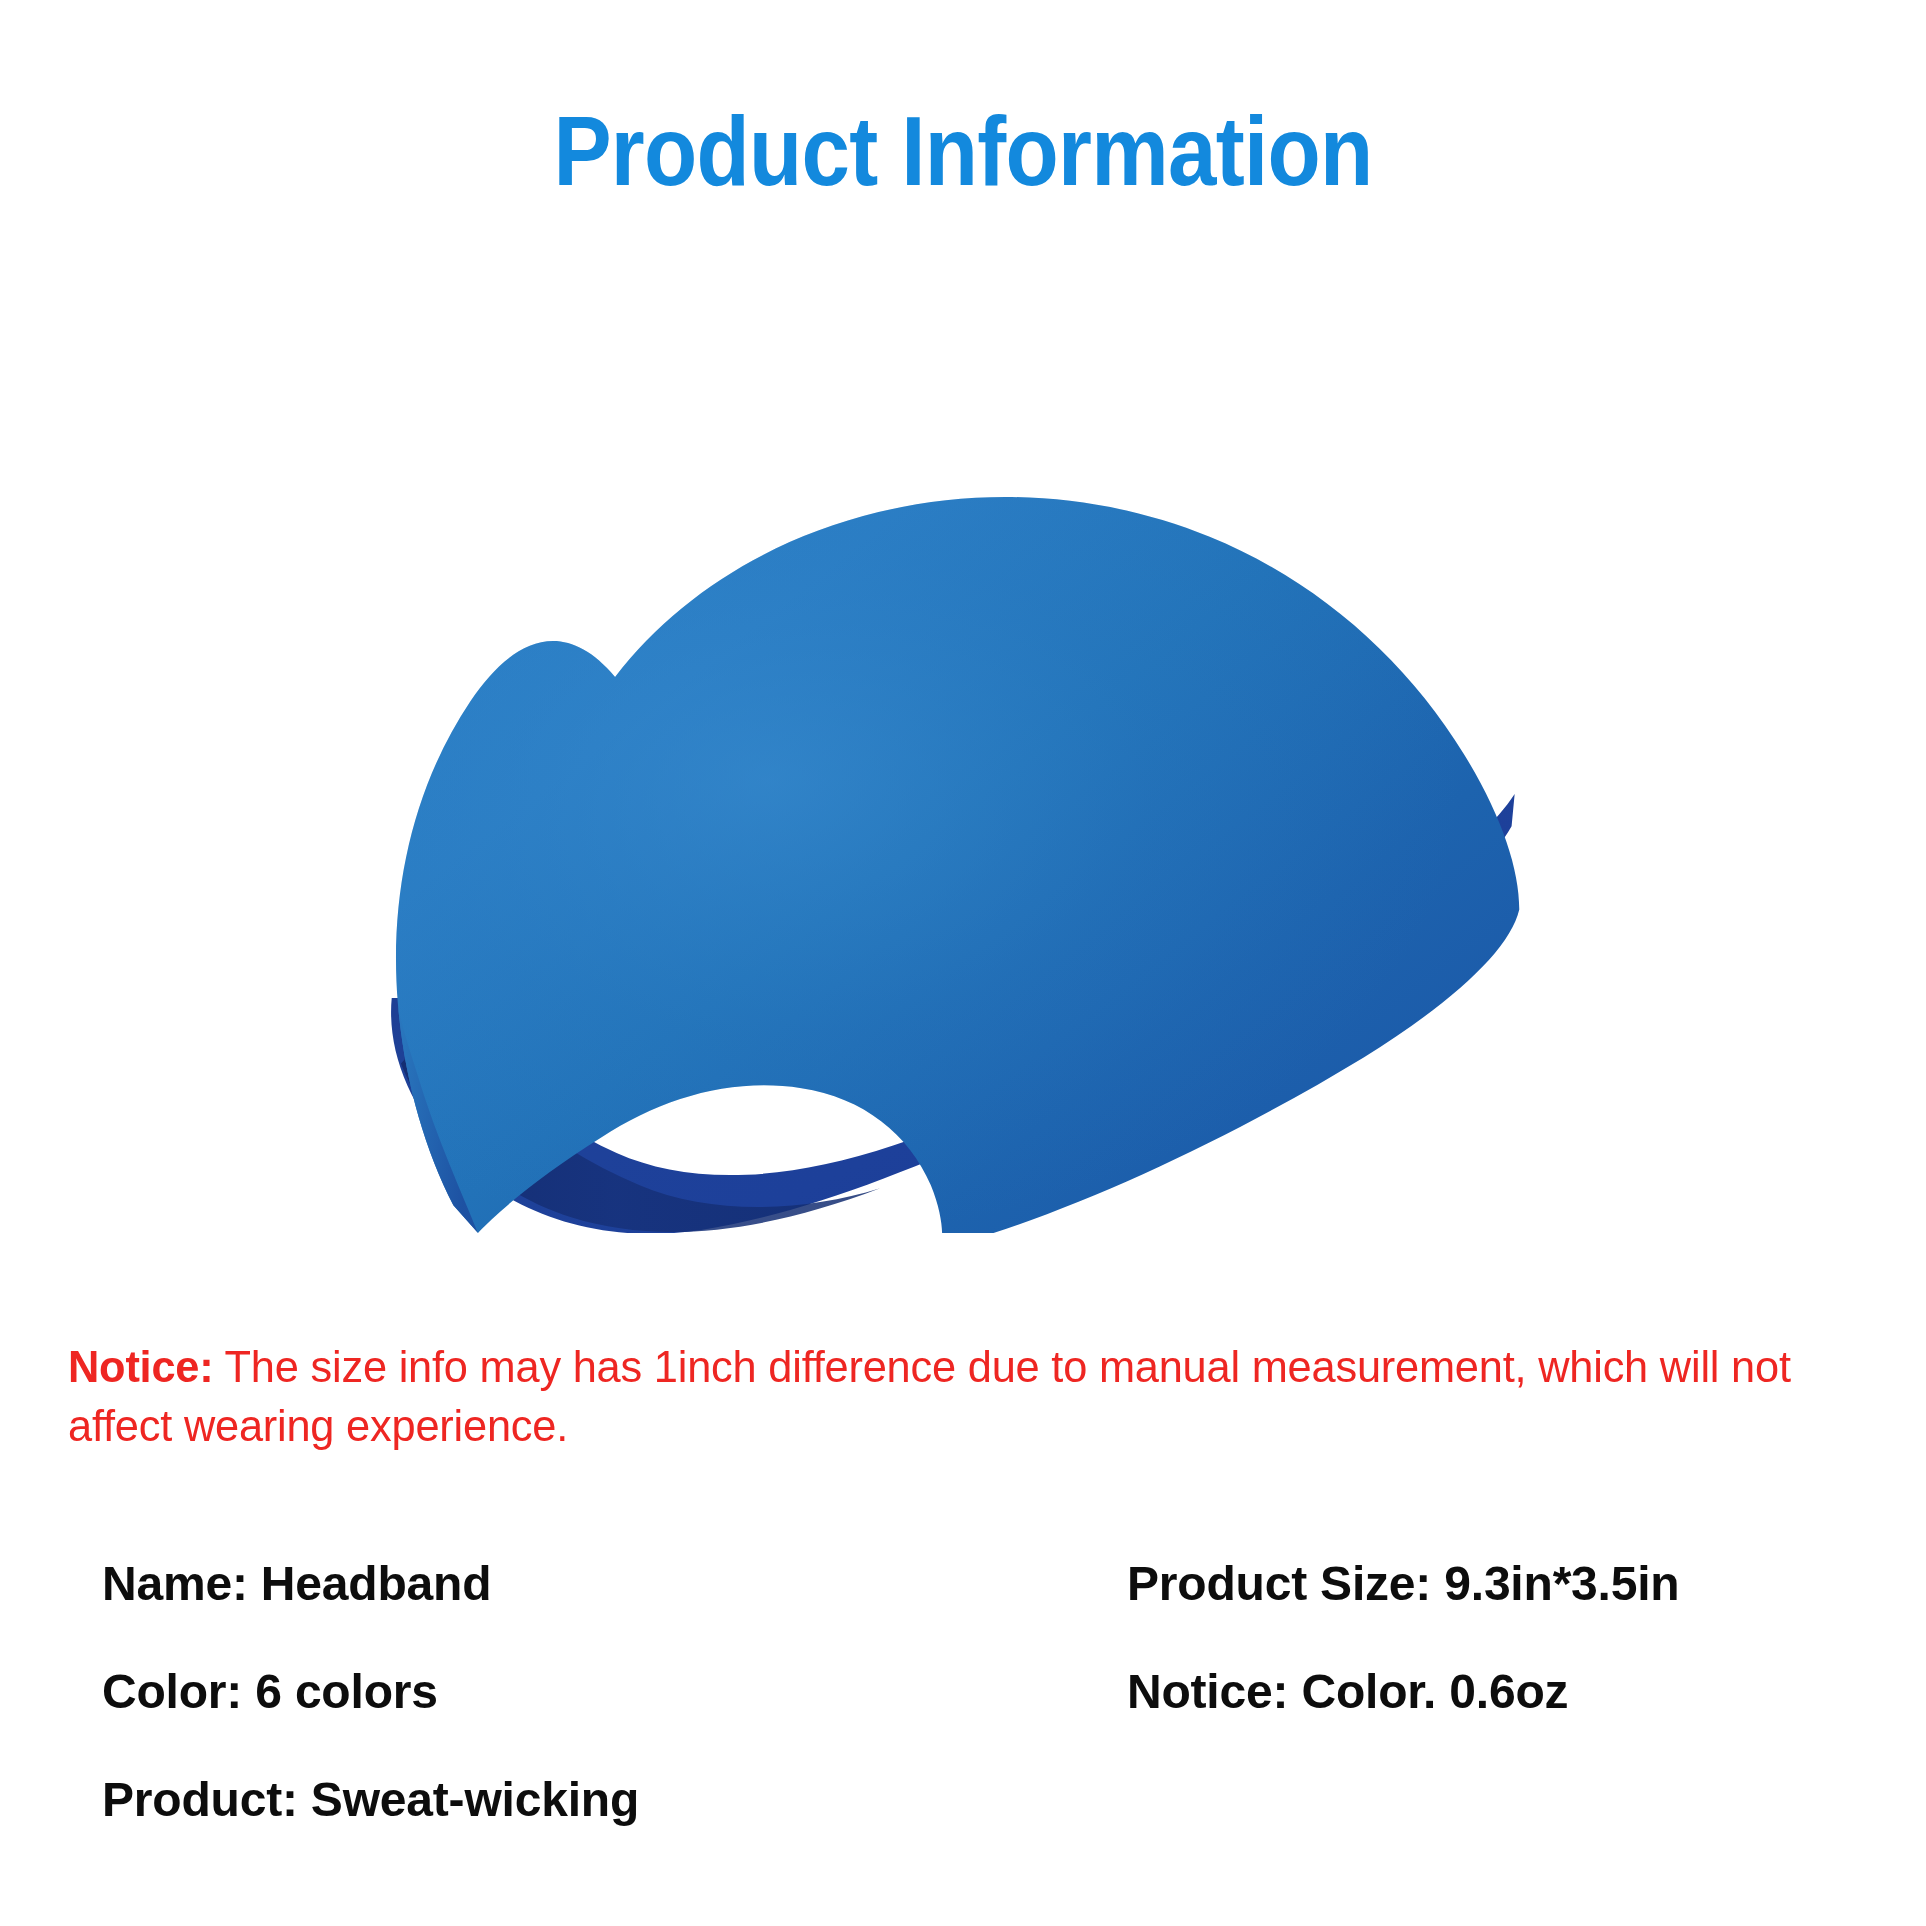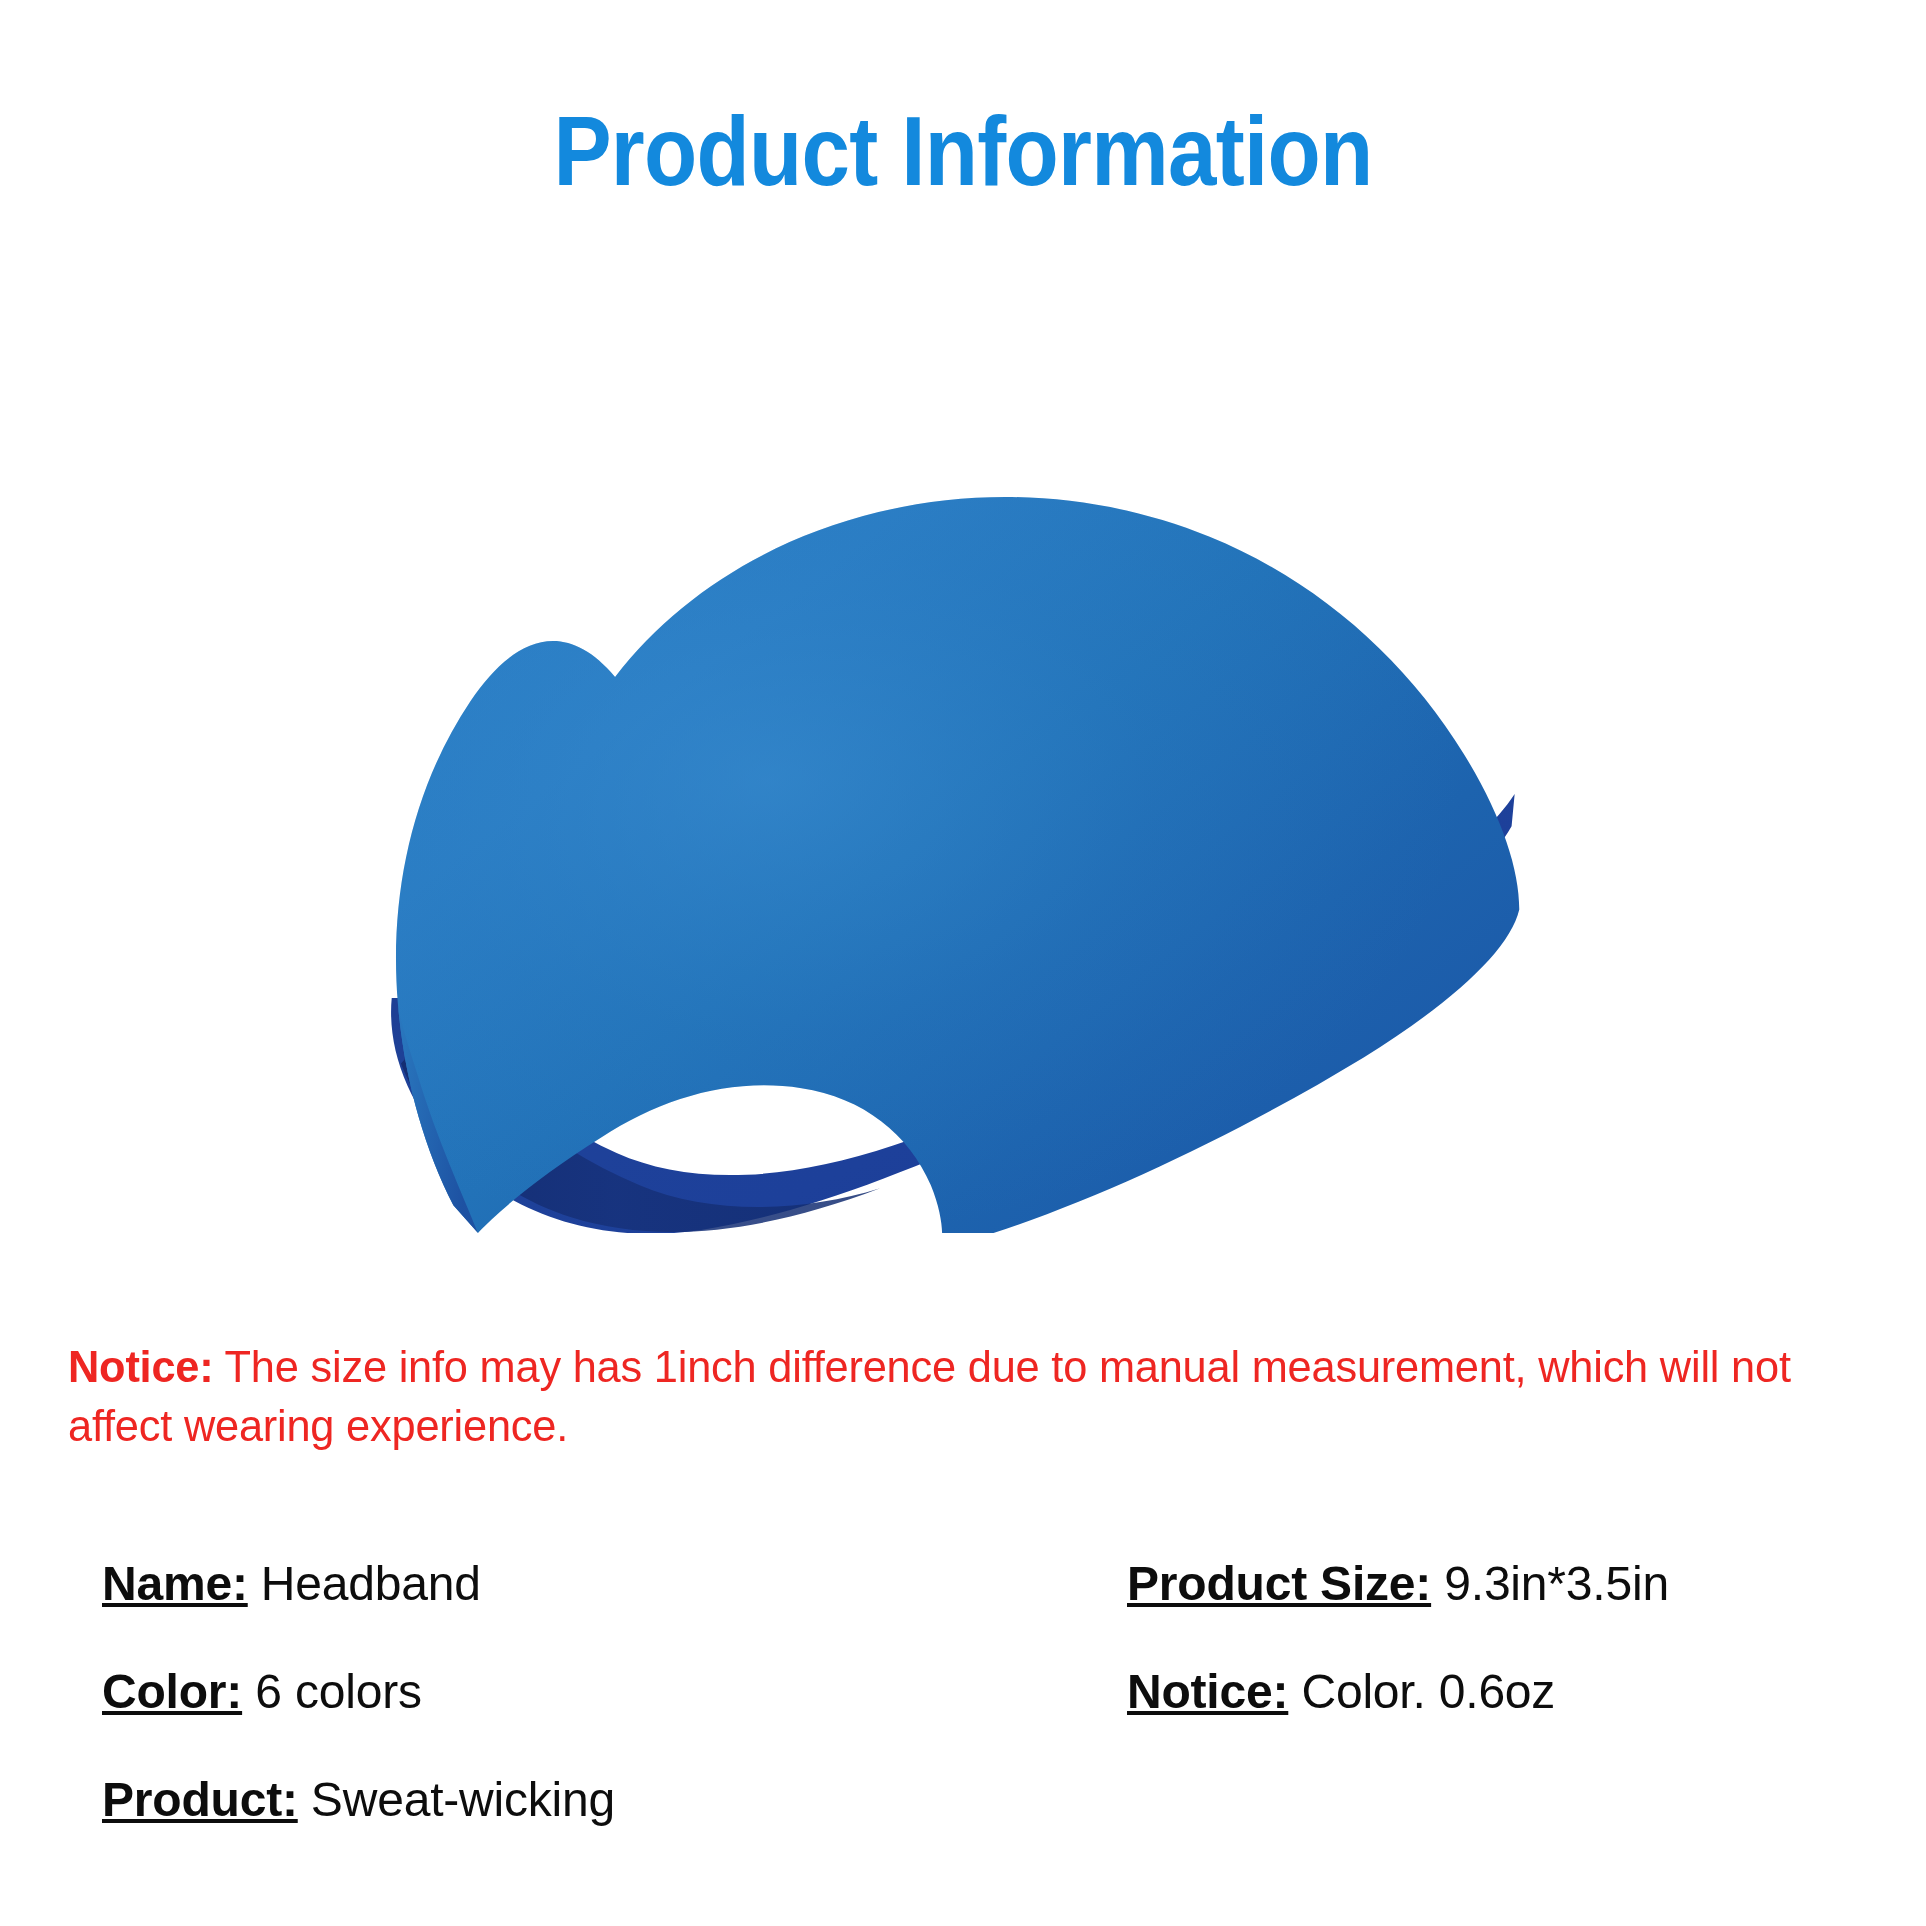--- a/index.html
+++ b/index.html
@@ -81,24 +81,23 @@
   .spec-cell {
     font-family: "Liberation Sans", sans-serif;
     font-size: 48px;
     line-height: 1;
     color: #0d0d0d;
     white-space: nowrap;
     letter-spacing: -0.2px;
   }
   .spec-cell .spec-label {
     font-weight: bold;
-    text-decoration: underline;
   }
   .spec-cell .spec-value {
-    font-weight: normal;
+    font-weight: bold;
   }
 </style>
 </head>
 <body>
 
 <div id="page-title">Product Information</div>
 
 <div id="product-image">
   <svg viewBox="0 0 1520 1040" xmlns="http://www.w3.org/2000/svg">
     <defs>

